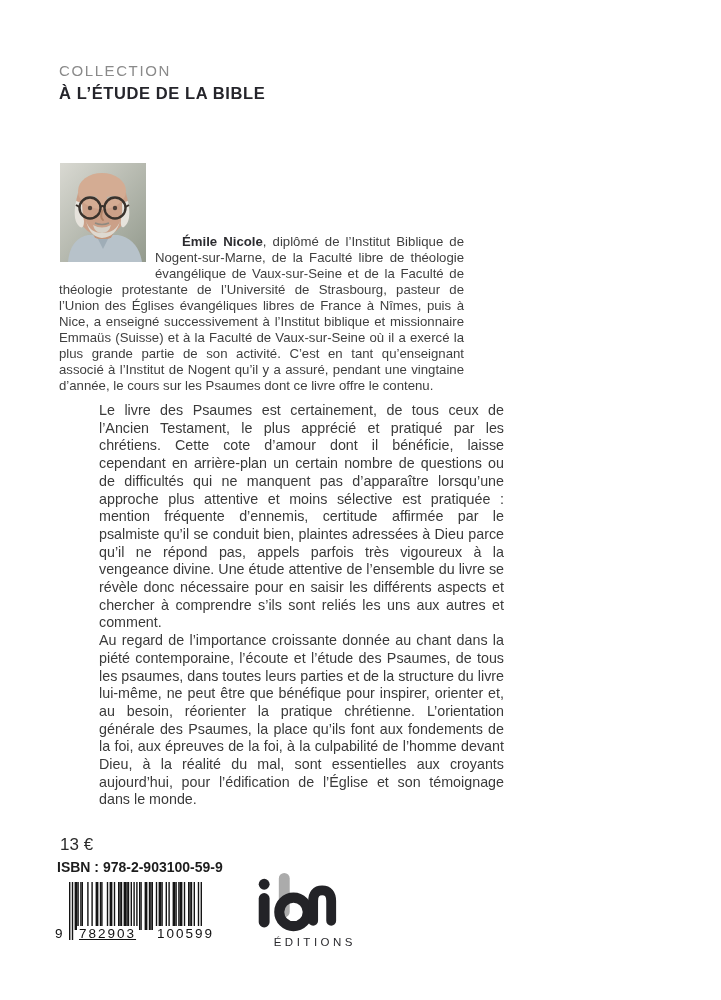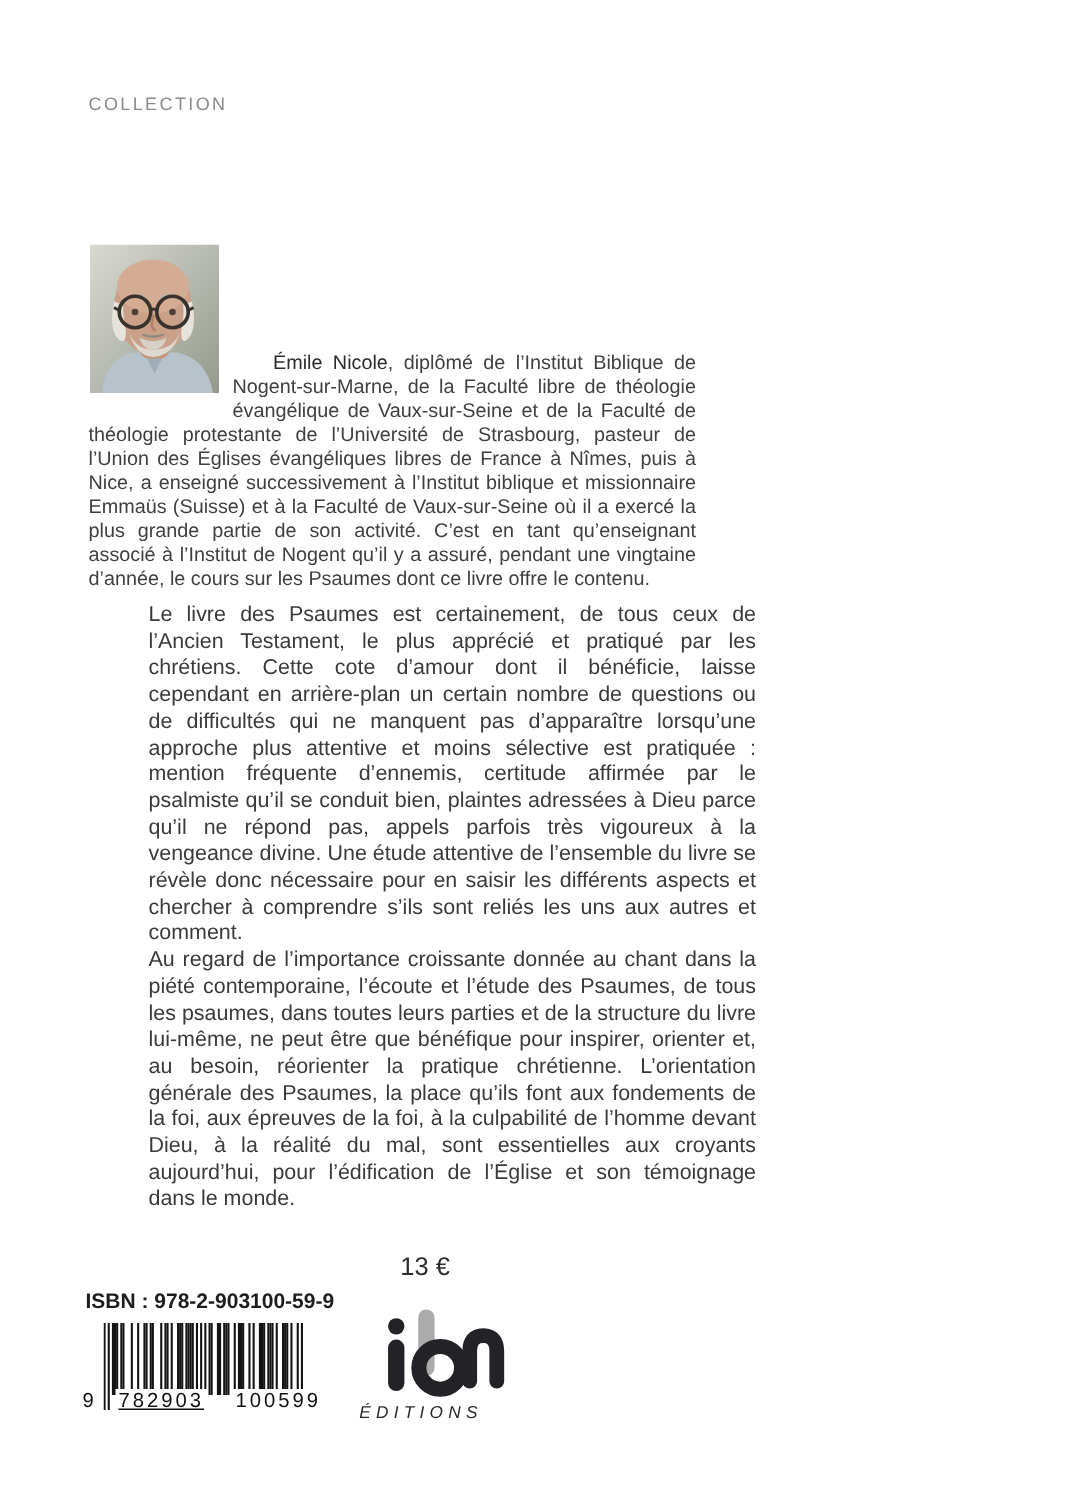--- a/index.html
+++ b/index.html
@@ -2,61 +2,62 @@
 <html lang="fr"><head>
 <meta charset="utf-8">
 <style>
   html,body{margin:0;padding:0;background:#ffffff;}
   .page{
     position:relative;width:721px;height:1000px;background:#ffffff;
     font-family:"Liberation Sans", sans-serif;color:#3a3a3a;overflow:hidden;
   }
   
   .header{position:absolute;left:59px;top:62px;}
-  .collection{font-size:12px;letter-spacing:1.6px;color:#8a8a8a;font-weight:400;}
+  .collection{font-size:15px;letter-spacing:1.6px;color:#8a8a8a;font-weight:400;}
   .series{font-size:16.5px;letter-spacing:.6px;color:#25252b;font-weight:700;margin-top:5px;}
   
   .photo{position:absolute;left:60px;top:163px;width:86px;height:99px;}
   .photo svg{display:block;width:86px;height:99px;}
   
   .bio{
     position:absolute;left:59px;top:221px;width:405px;
     font-size:13.2px;line-height:16px;text-align:justify;color:#3f3f3f;
   }
   .bio-spacer{float:left;width:96px;height:46px;}
-  .author-name{font-weight:400;color:#2c2c30;padding-left:27px;}
+  .author-name{font-weight:700;color:#2c2c30;padding-left:27px;}
   
   .description{
     position:absolute;left:59px;top:402px;width:405px;
     font-size:14.3px;line-height:17.7px;text-align:justify;color:#3a3a3a;margin-left:40px;
   }
   .description p{margin:0;}
   
-  .price{position:absolute;left:60px;top:835px;width:240px;text-align:right;
+  .price{position:absolute;left:60px;top:835px;width:240px;text-align:left;
     font-size:17px;color:#2c2c2c;}
   
   .isbn-label{position:absolute;left:57px;top:859px;font-size:14px;font-weight:700;color:#1d1d1d;}
   .barcode{position:absolute;left:55px;top:882px;width:160px;height:64px;}
   .barcode svg{position:absolute;left:14px;top:0;}
   .bc-digit{position:absolute;font-size:13.5px;color:#111;background:#fff;letter-spacing:2px;}
   .bc-first{left:0;top:44px;letter-spacing:0;}
   .bc-g1{left:22px;top:44px;padding:0 2px;text-decoration:underline;}
   .bc-g2{left:88px;top:44px;padding:0 2px;margin-left:12px;}
   
-  .publisher{position:absolute;left:236px;top:870px;width:120px;text-align:left;font-style:italic;}
+  .publisher{position:absolute;left:236px;top:870px;width:120px;text-align:right;}
   .publisher svg{display:block;margin:0 auto;}
   .editions{font-size:11.5px;letter-spacing:3.5px;color:#2a2a2e;margin-top:4px;text-indent:3.5px;}
 </style>
 </head>
 <body>
 
 <div class="page">
 
   <div class="header">
     <div class="collection">COLLECTION</div>
+    <div class="series">À L’ÉTUDE DE LA BIBLE</div>
   </div>
 
   <div class="photo">
     <svg viewBox="0 0 86 99">
       <defs>
         <linearGradient id="pbg" x1="0" y1="0" x2="1" y2="1">
           <stop offset="0" stop-color="#d9d9d2"></stop>
           <stop offset="1" stop-color="#939a8d"></stop>
         </linearGradient>
       </defs>

